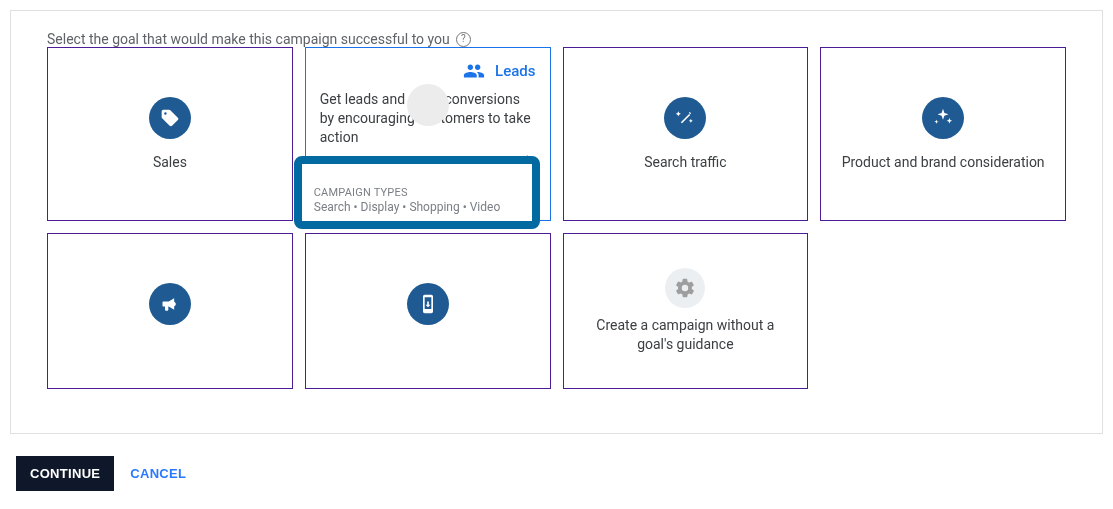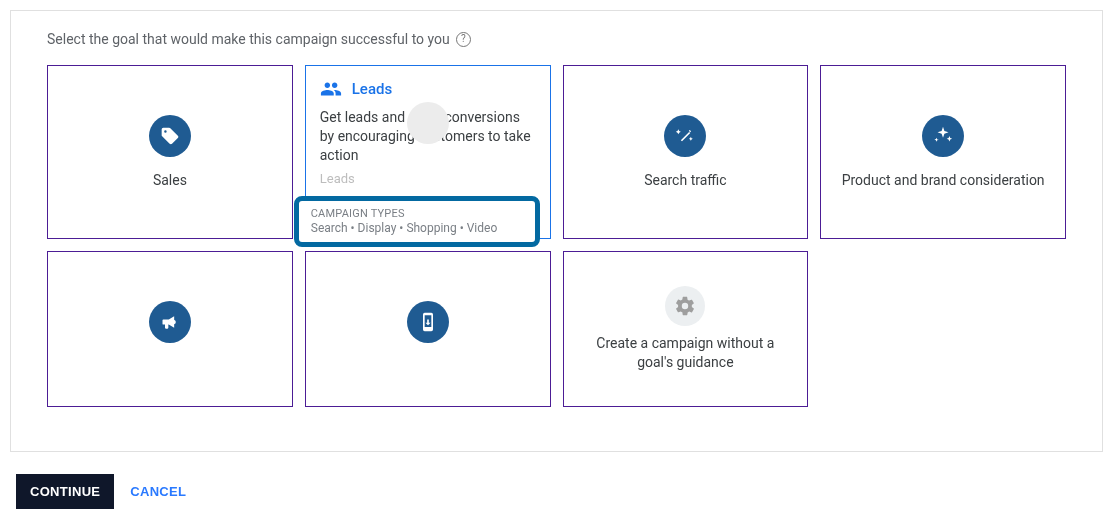--- a/index.html
+++ b/index.html
@@ -11,21 +11,20 @@
     }
     .panel {
       border: 1px solid #e0e0e0;
       background: #fff;
       padding: 20px 36px 40px 36px;
     }
     .heading-row {
       display: flex;
       align-items: center;
       gap: 6px;
-      margin-bottom: 18px;
     }
     .heading {
       color: #5f6368;
       font-size: 14px;
     }
     .help-icon {
       width: 15px; height: 15px;
       border: 1.3px solid #777;
       border-radius: 50%;
       display: inline-flex;
@@ -47,21 +46,21 @@
       height: 174px;
       display: flex;
       flex-direction: column;
       align-items: center;
       justify-content: center;
       cursor: pointer;
       position: relative;
     }
     .card.selected {
       border: 1.5px solid #1a73e8;
-      align-items: flex-start;
+      align-items: flex-end;
       justify-content: flex-start;
       padding: 12px 14px 0 14px;
     }
     .card.short { height: 156px; }
     .icon-circle {
       width: 42px; height: 42px;
       border-radius: 50%;
       background: #1f5b92;
       display: flex;
       align-items: center;
@@ -116,23 +115,23 @@
       color: #bdbdbd;
       font-size: 13px;
       text-align: center;
       margin-top: 2px;
     }
     .highlight-box {
       position: absolute;
       left: -12px;
       right: 10px;
       bottom: -9px;
-      border: 5px solid #0369a1;
+      border: 8px solid #0369a1;
       border-radius: 8px;
-      padding: 6px 8px 7px 12px;
+      padding: 22px 8px 7px 12px;
       background: #fff;
     }
     .ct-heading {
       font-size: 11px;
       letter-spacing: 0.2px;
       color: #7a7f85;
       text-transform: uppercase;
       margin-bottom: 1px;
     }
     .ct-list {

